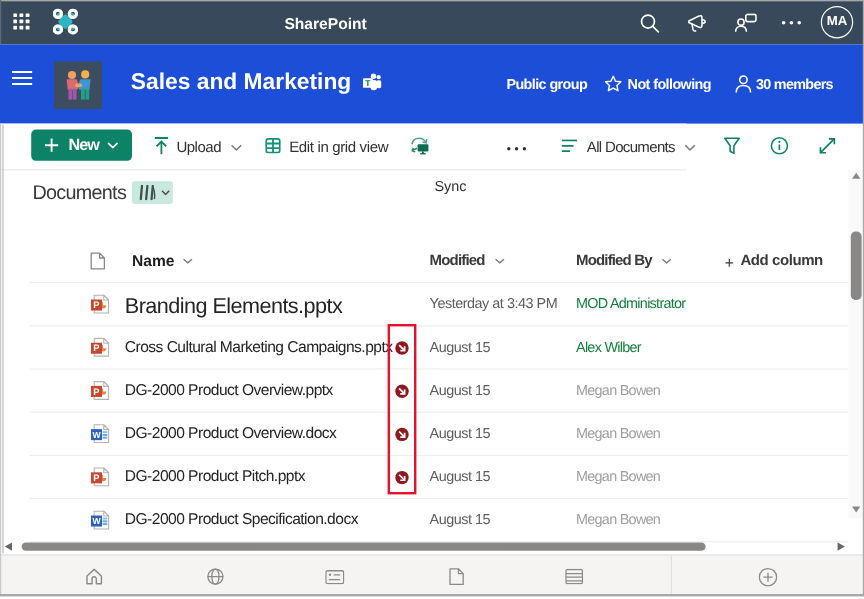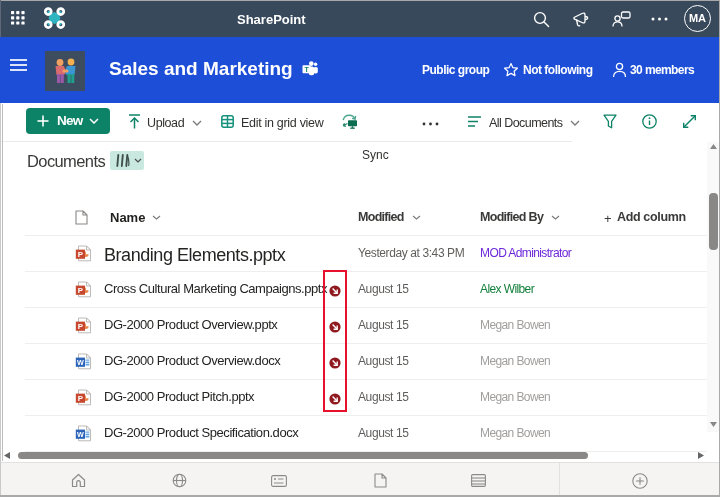--- a/index.html
+++ b/index.html
@@ -256,21 +256,21 @@
 <div id="rows">
     <div class="abs" style="left:75px;top:244.5px;width:17px;height:17px;"><svg width="17" height="17" viewBox="0 0 17 17">
       <path d="M3.5,1 L11.5,1 L15.5,5 L15.5,15.8 L3.5,15.8 Z" fill="#fff" stroke="#b5b2b0" stroke-width="0.9"></path>
       <path d="M11.5,1 L11.5,5 L15.5,5 Z" fill="#fff" stroke="#b5b2b0" stroke-width="0.9" stroke-linejoin="round"></path>
       <path d="M13.6,9.3 A2.7,2.7 0 1 1 10.9,6.6 L10.9,9.3 Z" fill="#e8864c"></path>
       <rect x="0.8" y="4.6" width="9.2" height="9.2" fill="#c6492f"></rect>
       <text x="5.4" y="11.9" font-size="7.8" font-weight="bold" fill="#ffffff" text-anchor="middle" font-family="Liberation Sans">P</text>
     </svg></div>
     <div class="abs" style="left:104px;top:245px;color:#252423;font-size:18px;letter-spacing:-0.45px;">Branding Elements.pptx</div>
     <div class="abs" style="left:358px;top:246px;color:#605e5c;font-size:12px;letter-spacing:-0.4px;">Yesterday at 3:43 PM</div>
-    <div class="abs" style="left:480px;top:246px;color:#6d28d9;font-size:12px;letter-spacing:-0.6px;">MOD Administrator</div>
+    <div class="abs" style="left:480px;top:246px;color:#15803d;font-size:12px;letter-spacing:-0.6px;">MOD Administrator</div>
     <div class="abs" style="left:75px;top:280.5px;width:17px;height:17px;"><svg width="17" height="17" viewBox="0 0 17 17">
       <path d="M3.5,1 L11.5,1 L15.5,5 L15.5,15.8 L3.5,15.8 Z" fill="#fff" stroke="#b5b2b0" stroke-width="0.9"></path>
       <path d="M11.5,1 L11.5,5 L15.5,5 Z" fill="#fff" stroke="#b5b2b0" stroke-width="0.9" stroke-linejoin="round"></path>
       <path d="M13.6,9.3 A2.7,2.7 0 1 1 10.9,6.6 L10.9,9.3 Z" fill="#e8864c"></path>
       <rect x="0.8" y="4.6" width="9.2" height="9.2" fill="#c6492f"></rect>
       <text x="5.4" y="11.9" font-size="7.8" font-weight="bold" fill="#ffffff" text-anchor="middle" font-family="Liberation Sans">P</text>
     </svg></div>
     <div class="abs" style="left:104px;top:281px;color:#252423;font-size:13px;letter-spacing:-0.45px;">Cross Cultural Marketing Campaigns.pptx</div>
     <div class="abs" style="left:329px;top:283px;"><svg width="12" height="12" viewBox="0 0 12 12">
     <circle cx="6" cy="6" r="5.6" fill="#8f191f"></circle>

